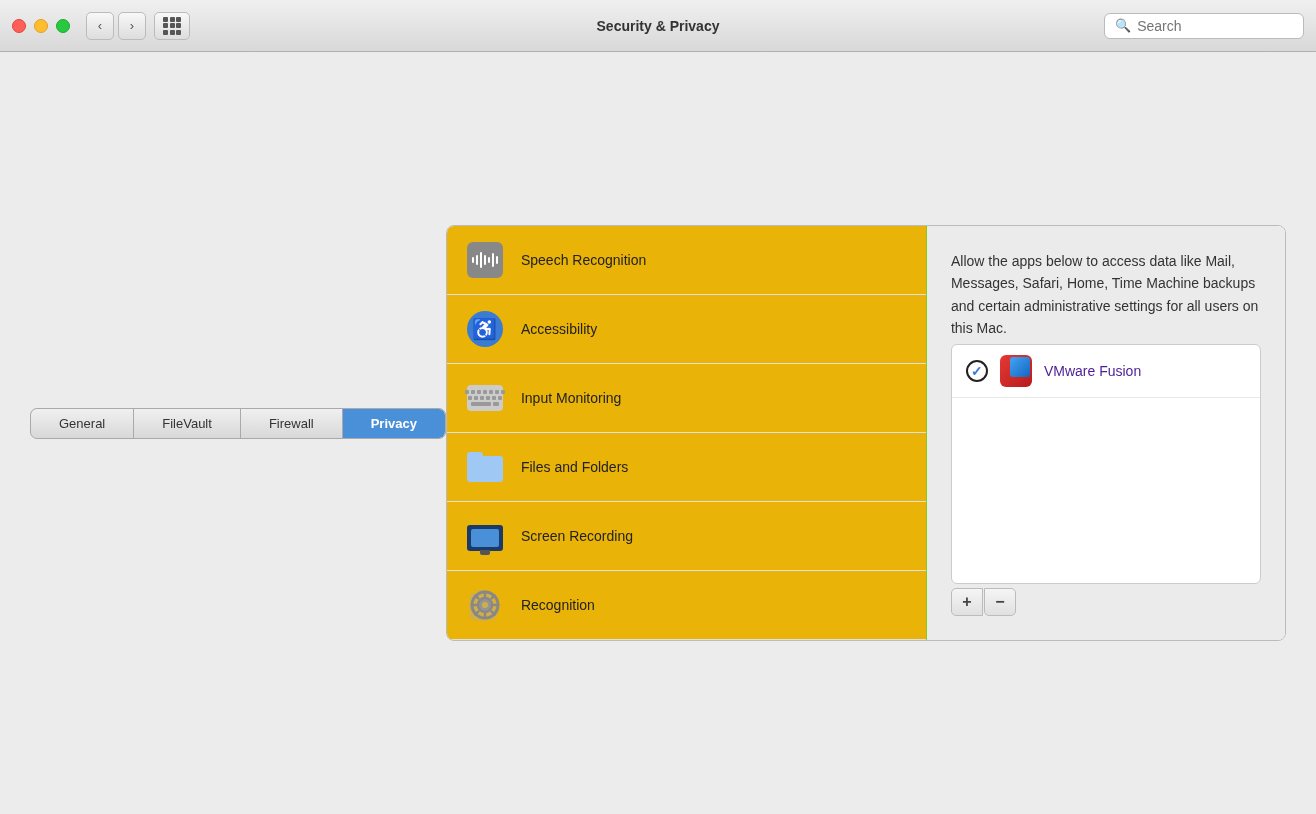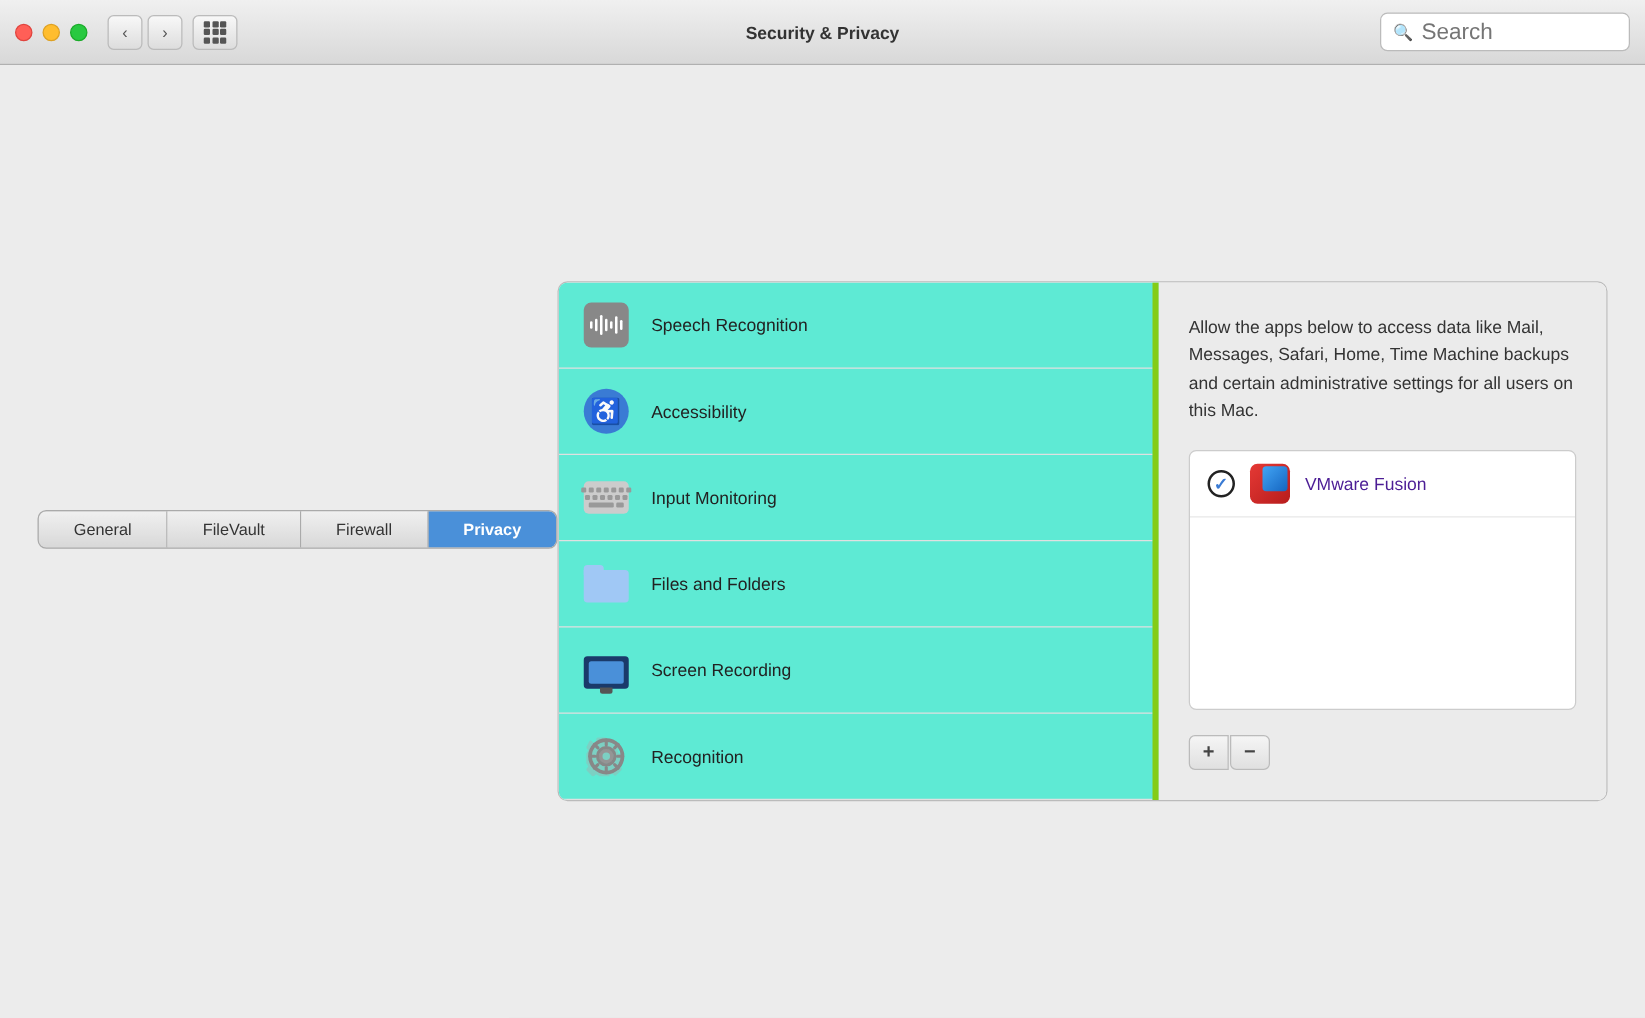--- a/index.html
+++ b/index.html
@@ -100,21 +100,21 @@
       width: 200px;
       gap: 6px;
     }
     .search-icon-svg {
       color: #999;
       font-size: 13px;
     }
     .search-input {
       border: none;
       outline: none;
-      font-size: 18px;
+      font-size: 14px;
       color: #c2410c;
       background: transparent;
       width: 100%;
     }
 
     
     .window-content {
       background: #ececec;
       padding: 16px 30px;
       height: calc(814px - 52px);
@@ -162,22 +162,22 @@
       border: 1px solid #bbb;
       border-radius: 8px;
       overflow: hidden;
       flex: 1;
       max-height: 650px;
     }
 
     
     .sidebar {
       width: 480px;
-      background: #5eead4;
-      border-right: 5px solid #84cc16;
+      background: #eab308;
+      border-right: 1px solid #84cc16;
       overflow-y: auto;
     }
     .sidebar-item {
       display: flex;
       align-items: center;
       padding: 14px 18px;
       gap: 16px;
       cursor: pointer;
       border-bottom: 1px solid #e0e0e0;
     }
@@ -302,21 +302,21 @@
       justify-content: center;
     }
 
     
     .right-panel {
       flex: 1;
       background: #ebebeb;
       display: flex;
       flex-direction: column;
       padding: 24px;
-      gap: 20px;
+      gap: 4px;
     }
 
     .description-text {
       font-size: 14px;
       color: #333;
       line-height: 1.6;
       max-width: 600px;
     }
 
     

